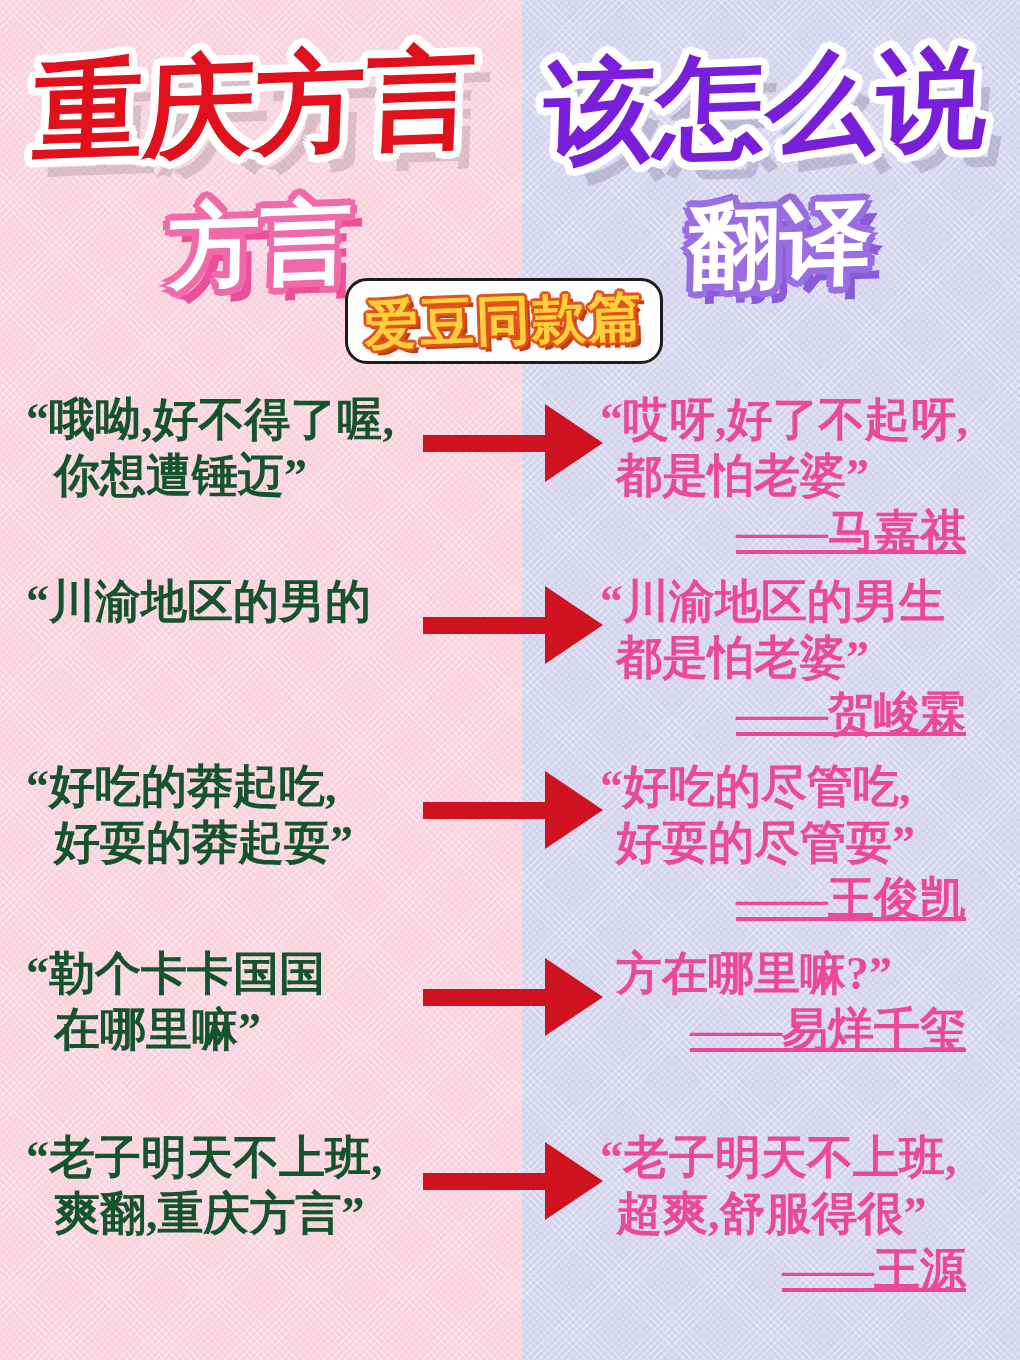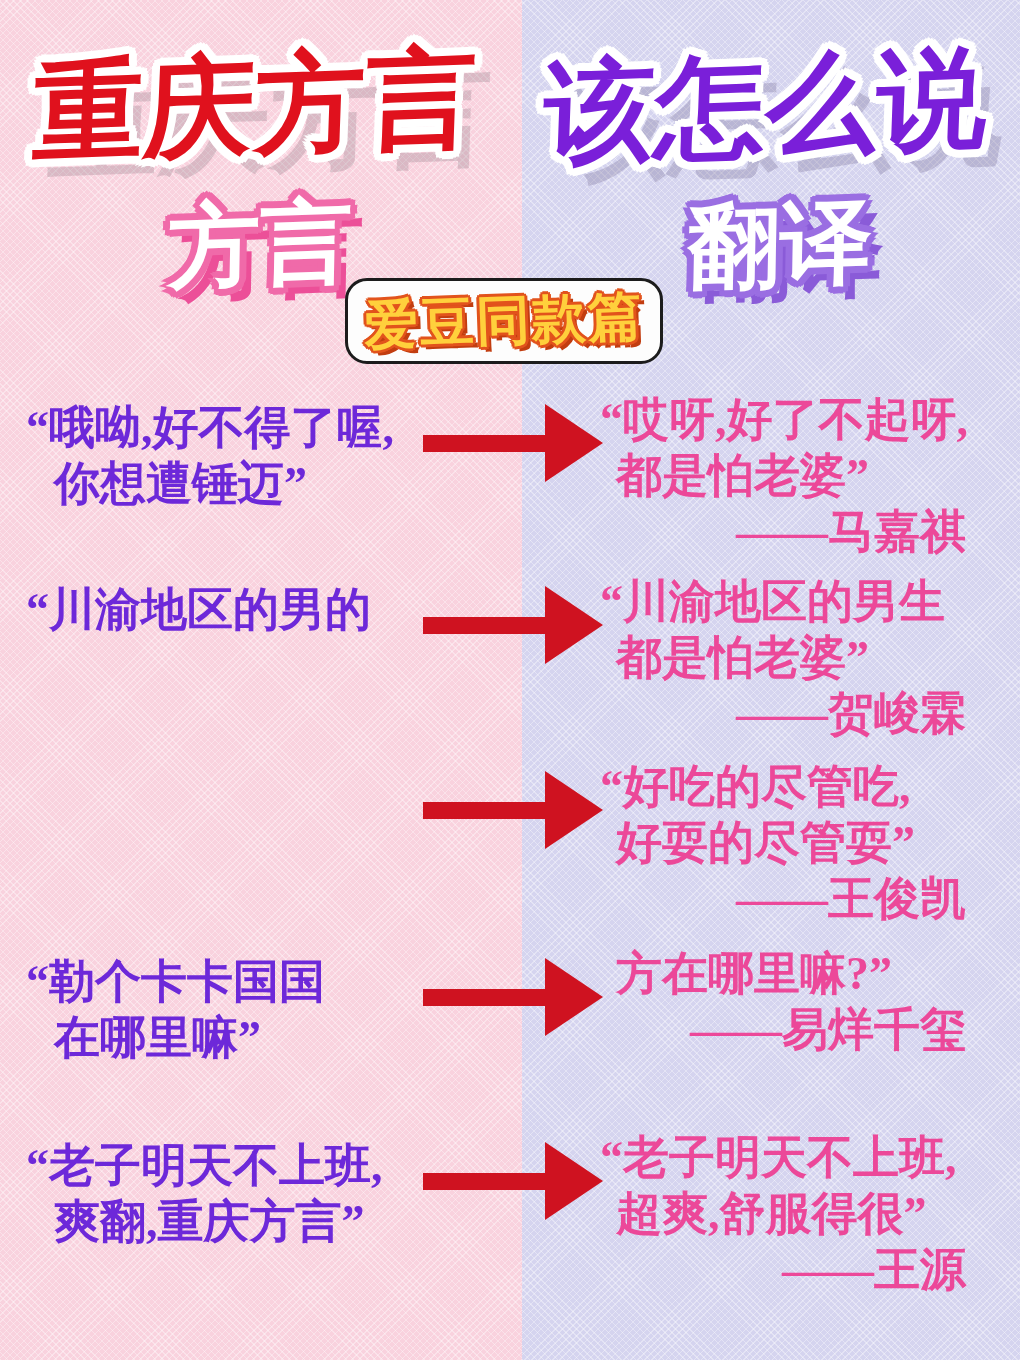--- a/index.html
+++ b/index.html
@@ -86,25 +86,25 @@
       2px 2px 0 #e2531c,-2px 2px 0 #e2531c,2px -2px 0 #e2531c,-2px -2px 0 #e2531c,
       5px 5px 0 #c23d10;
   }
 
   
   .row{position:absolute;left:0;width:1020px;height:190px;}
   .row-1{top:388px;} .row-2{top:570px;} .row-3{top:755px;} .row-4{top:942px;} .row-5{top:1126px;}
 
   .quote{font-weight:700;font-size:46px;}
   .quote-line{display:block;line-height:56px;white-space:nowrap;}
-  .dialect{position:absolute;left:26px;top:12px;width:420px;color:#6d28d9;}
+  .dialect{position:absolute;left:26px;top:4px;width:420px;color:#14532d;}
   .dialect .line2{padding-left:28px;font-family:Liberation Serif, serif;}
   .translation{position:absolute;left:600px;top:4px;width:400px;color:#ec4899;}
   .translation .line2{padding-left:16px;}
-  .attribution{display:block;line-height:56px;text-align:right;padding-right:34px;white-space:nowrap;}
+  .attribution{display:block;line-height:56px;text-align:right;padding-right:34px;white-space:nowrap;text-decoration:underline;}
 
   
   .arrow{position:absolute;left:423px;top:16px;display:flex;align-items:center;}
   .arrow .shaft{width:122px;height:17px;background:#cf1220;}
   .arrow .head{
     width:0;height:0;
     border-left:58px solid #cf1220;
     border-top:39px solid transparent;
     border-bottom:39px solid transparent;
   }
@@ -151,20 +151,24 @@
       <span class="head"></span>
     </div>
     <div class="quote translation">
       <span class="quote-line line1">“川渝地区的男生</span>
       <span class="quote-line line2">都是怕老婆”</span>
       <span class="attribution">——贺峻霖</span>
     </div>
   </div>
 
   <div class="row row-3">
+    <div class="quote dialect">
+      <span class="quote-line line1">“好吃的莽起吃,</span>
+      <span class="quote-line line2">好耍的莽起耍”</span>
+    </div>
     <div class="arrow">
       <span class="shaft"></span>
       <span class="head"></span>
     </div>
     <div class="quote translation">
       <span class="quote-line line1">“好吃的尽管吃,</span>
       <span class="quote-line line2">好耍的尽管耍”</span>
       <span class="attribution">——王俊凯</span>
     </div>
   </div>

